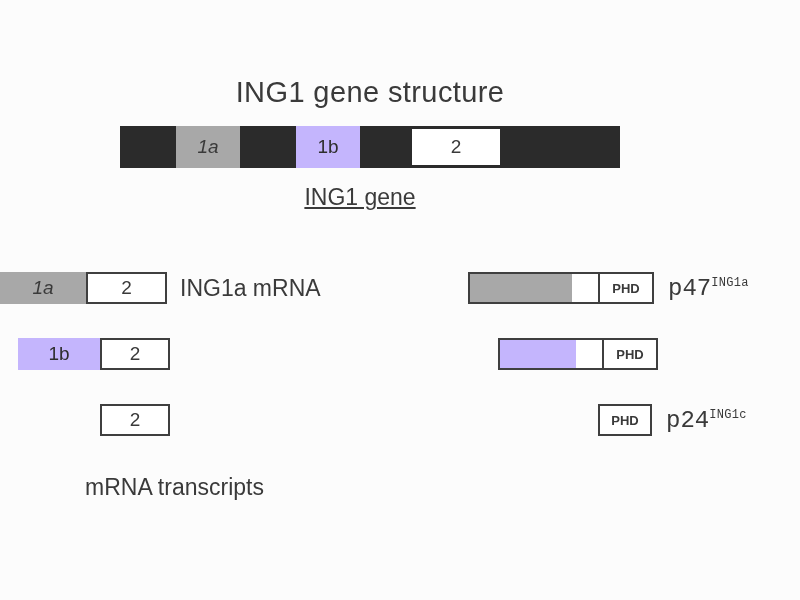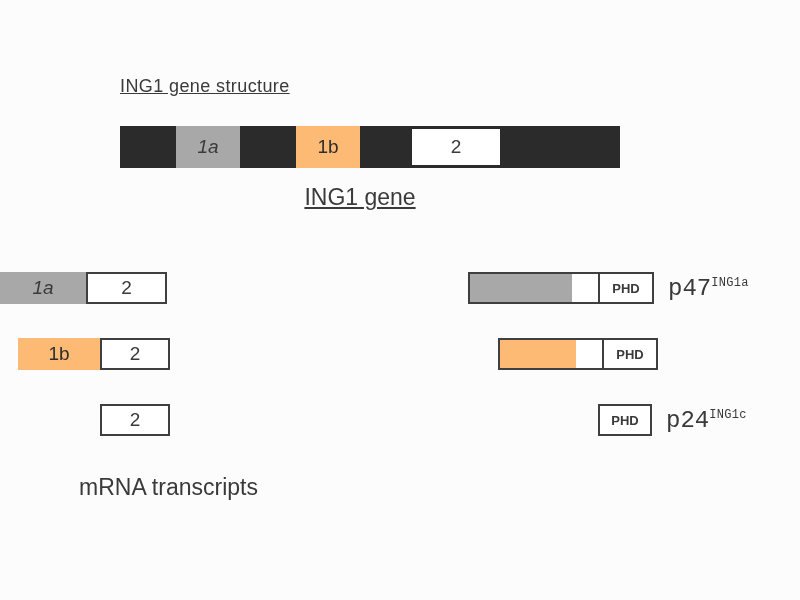--- a/index.html
+++ b/index.html
@@ -1,24 +1,24 @@
 <!DOCTYPE html>
 <html><head>
 <meta charset="utf-8">
 <style>
   html,body{margin:0;padding:0;}
   body{font-family:"Liberation Sans",sans-serif;}
   .canvas{position:relative;width:800px;height:600px;background:#fcfcfc;overflow:hidden;color:#3a3a3a;}
 
-  .title{position:absolute;left:120px;top:76px;width:500px;text-align:left;font-size:18px;letter-spacing:.4px;text-decoration:underline;}
+  .title{position:absolute;left:120px;top:76px;width:500px;text-align:center;font-size:29px;letter-spacing:.4px;}
   .gene-bar{position:absolute;left:120px;top:126px;width:500px;height:42px;display:flex;}
   .seg{height:100%;display:flex;align-items:center;justify-content:center;font-size:19px;box-sizing:border-box;}
   .seg-dark{background:#2b2b2b;}
   .fill-light{background:#a8a8a8;color:#3a3a3a;font-style:italic;}
-  .fill-mid{background:#fdba74;color:#2e2e2e;}
+  .fill-mid{background:#c4b5fd;color:#2e2e2e;}
   .fill-white{background:#ffffff;color:#3a3a3a;}
   .seg-white-in-bar{border-top:3px solid #2b2b2b;border-bottom:3px solid #2b2b2b;}
   .gene-label{position:absolute;left:120px;top:184px;width:480px;text-align:center;font-size:23px;text-decoration:underline;}
 
   .row{position:absolute;display:flex;align-items:center;height:32px;}
   .box{height:32px;display:flex;align-items:center;justify-content:center;font-size:19px;box-sizing:border-box;}
   .bordered{border:2px solid #3f3f3f;}
   .row-label{margin-left:13px;font-size:23px;white-space:nowrap;}
 
   .pbar{display:flex;height:32px;box-sizing:border-box;border:2px solid #3f3f3f;background:#fff;}
@@ -44,32 +44,33 @@
     <div class="seg fill-mid" style="width:64px">1b</div>
     <div class="seg seg-dark" style="width:52px"></div>
     <div class="seg fill-white seg-white-in-bar" style="width:88px">2</div>
     <div class="seg seg-dark" style="width:120px"></div>
   </div>
   <div class="gene-label">ING1 gene</div>
 
   <div class="row" style="left:0;top:272px">
     <div class="box fill-light" style="width:86px">1a</div>
     <div class="box fill-white bordered" style="width:81px">2</div>
+    <div class="row-label">ING1a mRNA</div>
   </div>
 
   <div class="row" style="left:18px;top:338px">
     <div class="box fill-mid" style="width:82px">1b</div>
     <div class="box fill-white bordered" style="width:70px">2</div>
   </div>
 
   <div class="row" style="left:100px;top:404px">
     <div class="box fill-white bordered" style="width:70px">2</div>
   </div>
 
-  <div class="caption" style="left:51px;top:474px;width:235px">mRNA transcripts</div>
+  <div class="caption" style="left:57px;top:474px;width:235px">mRNA transcripts</div>
 
   <div class="row" style="left:468px;top:272px">
     <div class="pbar">
       <div class="pseg fill-light" style="width:102px"></div>
       <div class="pseg fill-white" style="width:26px"></div>
       <div class="phd">PHD</div>
     </div>
     <div class="pname"><span>p47</span><sup>ING1a</sup></div>
   </div>
 

